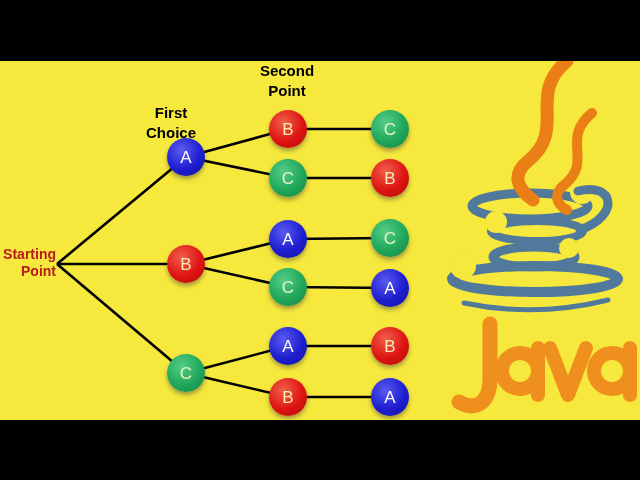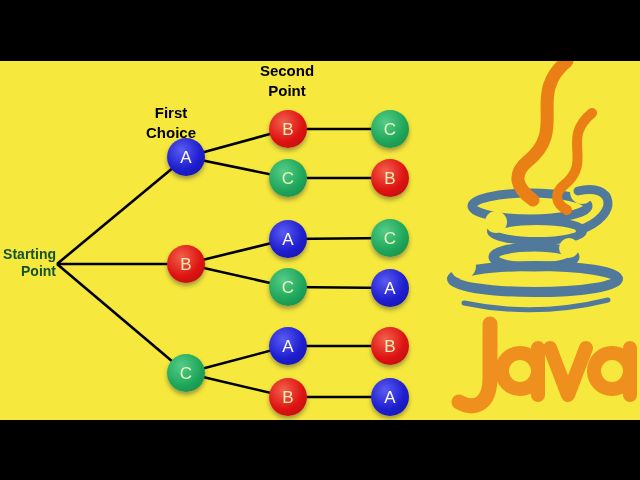--- a/index.html
+++ b/index.html
@@ -15,21 +15,21 @@
   .col-header{
     position:absolute;width:64px;text-align:center;
     font:700 15px/20px "Liberation Sans",sans-serif;color:#000;z-index:3;
   }
   #header-first{left:139px;top:61px;margin-top:42px;}
   #header-second{left:255px;top:61px;}
   #header-third{left:372px;top:61px;}
 
   #start-label{
     position:absolute;left:0;top:246px;width:56px;text-align:right;
-    font:700 14px/17px "Liberation Sans",sans-serif;color:#14532d;z-index:3;
+    font:700 14px/17px "Liberation Sans",sans-serif;color:#b91c1c;z-index:3;
   }
 
   #edges-svg{position:absolute;left:0;top:0;z-index:1;}
   #java-logo{position:absolute;left:430px;top:55px;z-index:1;}
 
   .node{
     position:absolute;width:38px;height:38px;border-radius:50%;z-index:2;
     display:flex;align-items:center;justify-content:center;
     font:400 17px/1 "Liberation Sans",sans-serif;
     box-shadow:0 3px 4px rgba(60,60,60,.45);

